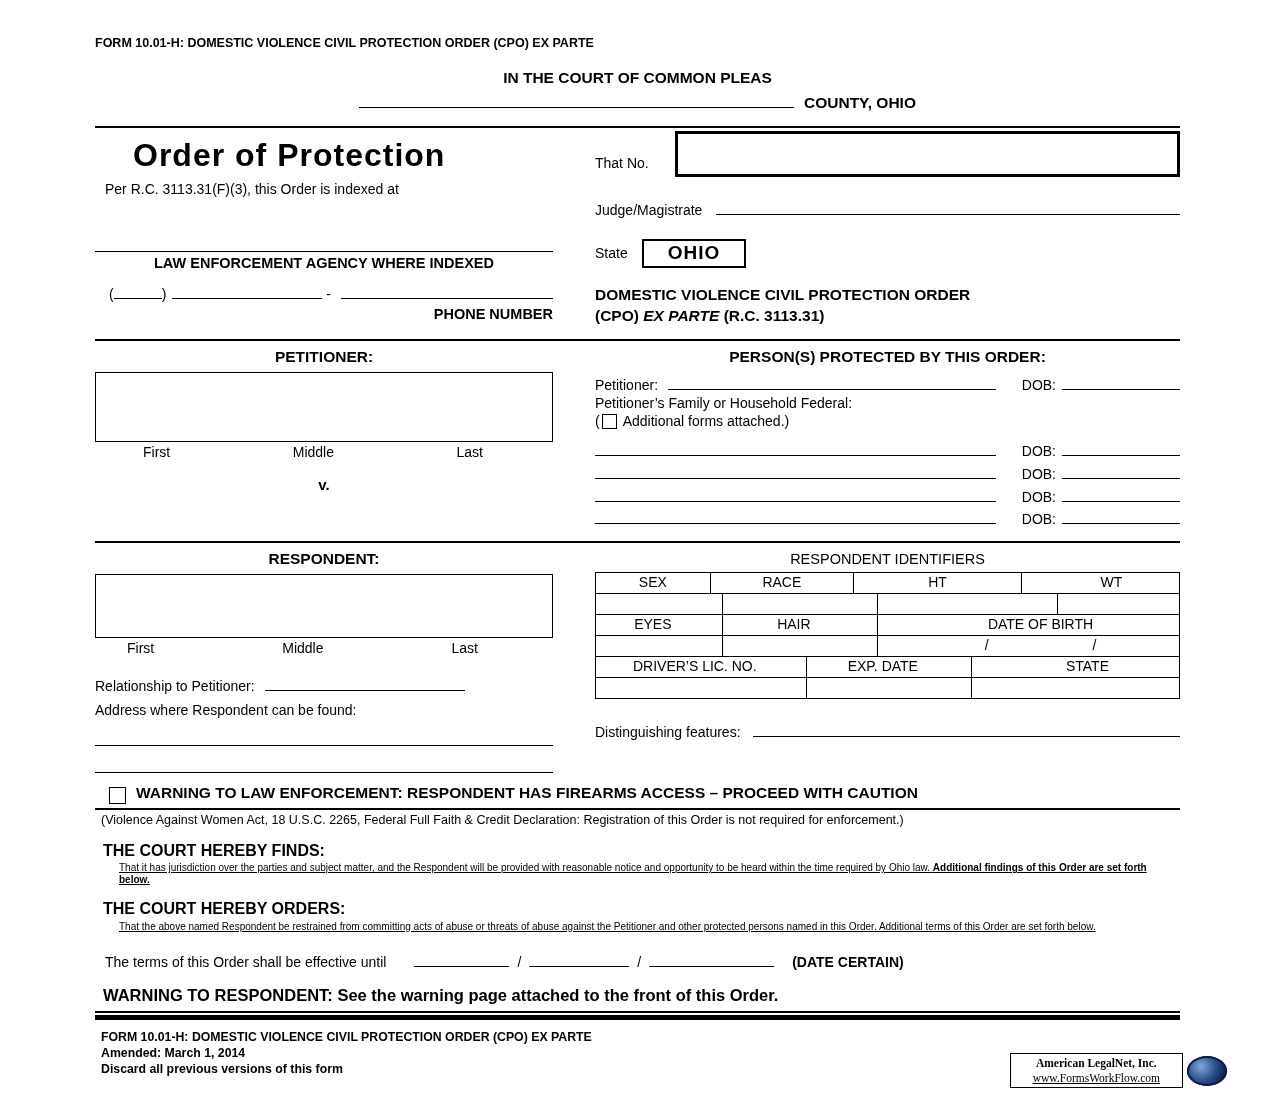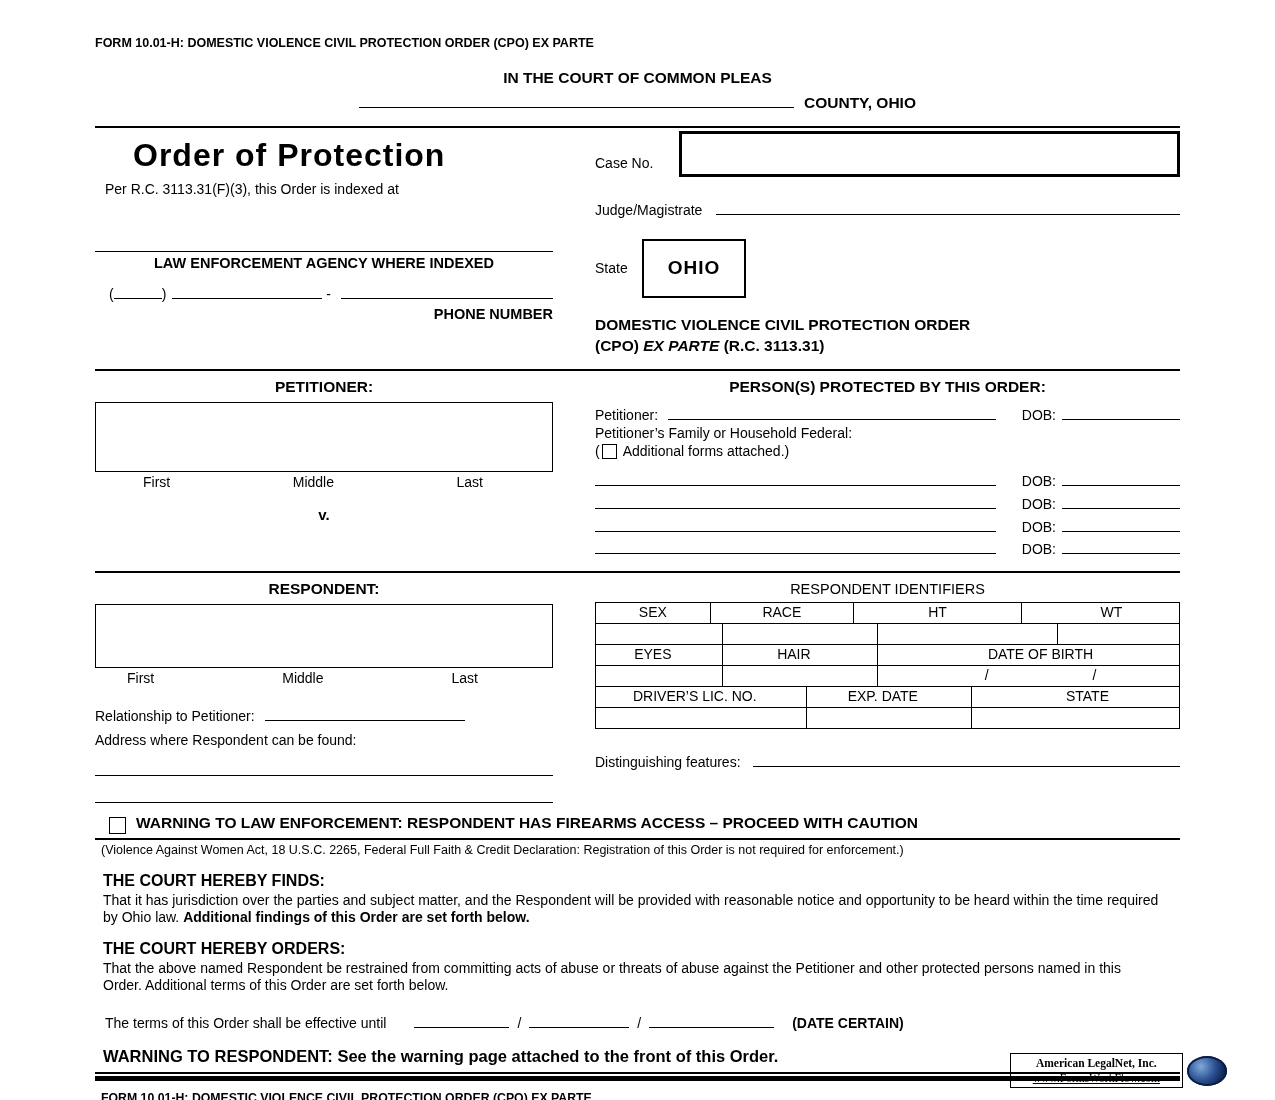--- a/index.html
+++ b/index.html
@@ -32,21 +32,21 @@
   .agency-label{font-weight:bold;font-size:14.5px;text-align:center;margin-top:3px;}
   .phone-line{display:flex;align-items:baseline;margin-top:10px;padding-left:14px;}
   .phone-line .dash{margin:0 4px;}
   .phone-label{font-weight:bold;font-size:14.5px;text-align:right;margin-top:3px;}
 
   .case-row{display:flex;align-items:flex-end;margin-top:3px;}
   .case-label{padding-bottom:5px;}
   .case-box{flex:1;height:40px;border:3px solid #000;margin-left:26px;}
   .judge-row{display:flex;align-items:baseline;margin-top:22px;}
   .state-row{display:flex;align-items:center;margin-top:20px;}
-  .state-box{border:2.5px solid #000;font-weight:bold;font-size:19px;padding:16px 24px;margin-left:14px;letter-spacing:1px;}
+  .state-box{border:2.5px solid #000;font-weight:bold;font-size:19px;padding:1px 24px;margin-left:14px;letter-spacing:1px;}
   .order-type{margin-top:18px;font-weight:bold;font-size:15.5px;}
   .order-type div + div{margin-top:3px;}
 
   .rule-2,.rule-3{margin-top:13px;}
 
   .sec-heading{font-weight:bold;font-size:15.5px;text-align:center;margin-top:7px;}
   .name-box{border:1.5px solid #000;margin-top:5px;}
   .pet-box{height:68px;}
   .resp-box{height:62px;}
   .name-labels{display:flex;justify-content:space-between;margin-top:2px;padding:0 70px 0 48px;}
@@ -77,21 +77,21 @@
   .wC1{flex:0 0 33.9%;}.wC2{flex:0 0 26.3%;}.wC3{flex:0 0 39.8%;}
   .dist-row{display:flex;align-items:baseline;margin-top:22px;}
 
   .firearms{display:flex;align-items:flex-start;margin-top:10px;}
   .firearms .cb{width:15px;height:15px;margin:4px 10px 0 14px;}
   .fw-text{font-weight:bold;font-size:15.5px;line-height:1.35;}
   .rule-4{margin-top:4px;}
   .vawa{font-size:12.5px;margin-top:3px;max-width:985px;margin-left:6px;}
 
   .hereby-heading{font-weight:bold;font-size:16px;margin-top:13px;margin-left:8px;}
-  .body-text{margin-top:2px;margin-left:8px;font-size:14px;max-width:1060px;}
+  .body-text{margin-top:2px;margin-left:24px;font-size:10px;max-width:1060px;text-decoration:underline;}
 
   .effective-row{display:flex;align-items:baseline;margin-top:18px;margin-left:10px;}
   .effective-row .ul{margin:0 6px;}
   .effective-row .slash{margin:0 2px;}
   .effective-row .w95{width:95px;margin-left:28px;}
   .effective-row .w100{width:100px;}
   .effective-row .w125{width:125px;}
   .date-certain{font-weight:bold;margin-left:12px;}
 
   .resp-warning{font-weight:bold;font-size:16.5px;margin-top:16px;margin-left:8px;}
@@ -136,21 +136,21 @@
           <span class="ul w48"></span>
           <span>)</span>
           <span class="ul w150 ml6"></span>
           <span class="dash">-</span>
           <span class="ul grow ml6"></span>
         </div>
         <div class="phone-label">PHONE NUMBER</div>
       </div>
       <div class="col-r">
         <div class="case-row">
-          <span class="case-label">Case No.</span>
+          <span class="case-label">That No.</span>
           <span class="case-box"></span>
         </div>
         <div class="judge-row">
           <span>Judge/Magistrate</span>
           <span class="ul grow ml14"></span>
         </div>
         <div class="state-row">
           <span>State</span>
           <span class="state-box">OHIO</span>
         </div>

